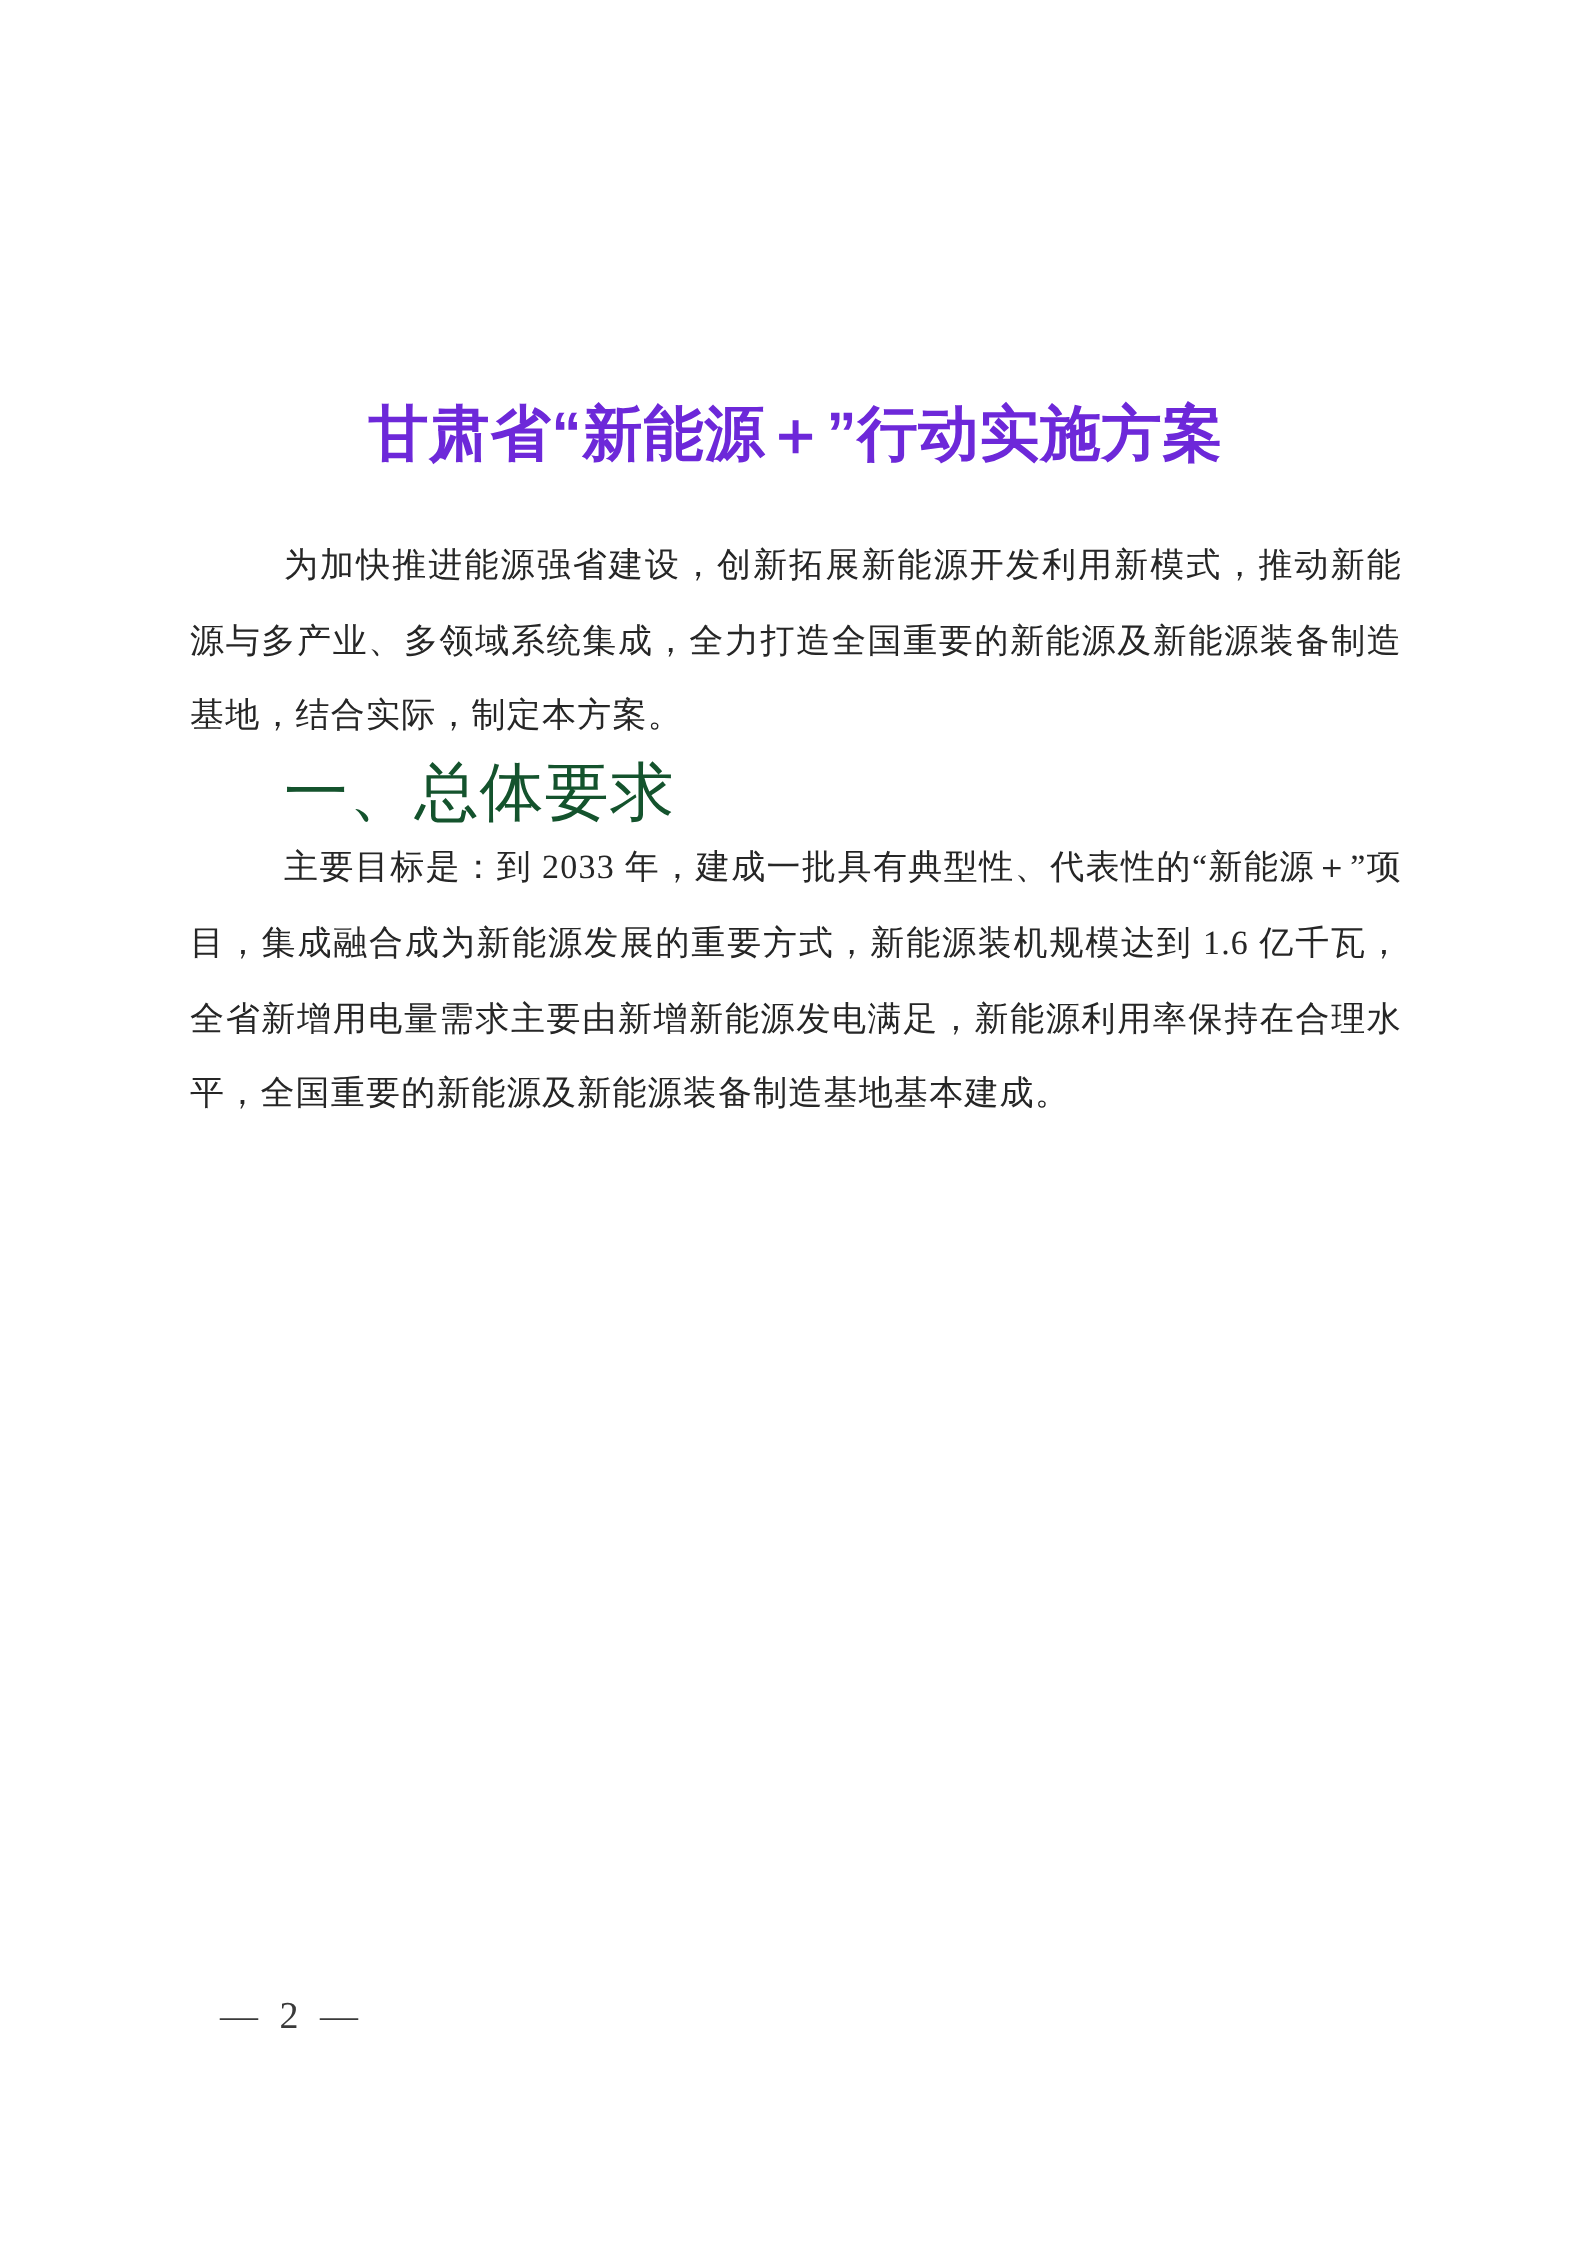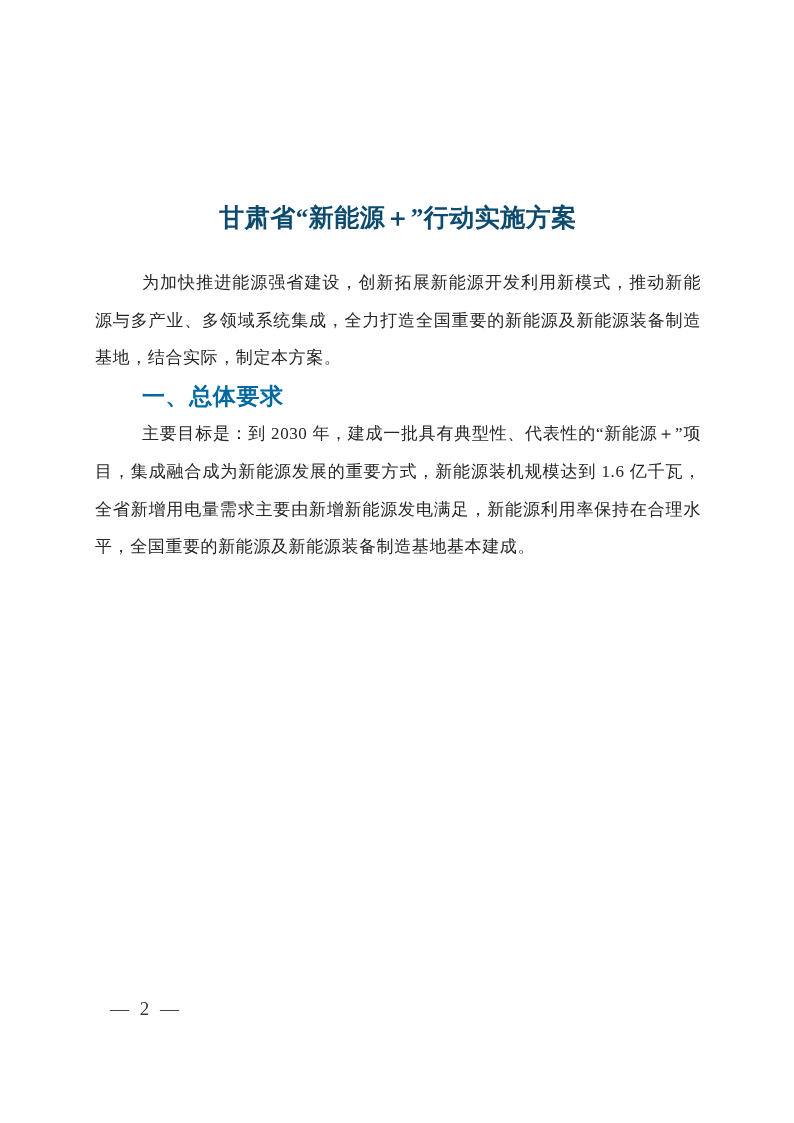--- a/index.html
+++ b/index.html
@@ -26,51 +26,51 @@
   }
 
   .content {
     position: absolute;
     left: 95px;
     top: 196px;
     width: 606px;
   }
 
   .doc-title {
-    font-family: Liberation Serif, serif;
-    font-size: 25px;
+    font-family: Liberation Sans, sans-serif;
+    font-size: 30px;
     font-weight: bold;
     text-align: center;
     letter-spacing: 0.5px;
     line-height: 44px;
     margin: 0 0 24px 0;
-    color: #0c4a6e;
+    color: #6d28d9;
     white-space: nowrap;
   }
 
   .para {
     font-family: "Liberation Serif", "DejaVu Serif", serif;
     font-size: 17px;
     line-height: 37.6px;
     text-align: justify;
     text-align-last: left;
     text-justify: inter-character;
     margin: 0 0 1px 0;
     color: #262626;
     text-indent: 47px;
     letter-spacing: 0.6px;
   }
 
   .section-heading {
     font-family: "Liberation Sans", "DejaVu Sans", sans-serif;
-    font-size: 23px;
-    font-weight: bold;
+    font-size: 32px;
+    font-weight: normal;
     line-height: 37.6px;
     margin: 0;
-    color: #0369a1;
+    color: #14532d;
     text-indent: 47px;
     letter-spacing: 0.6px;
   }
 
   .page-number {
     position: absolute;
     left: 110px;
     top: 998px;
     font-family: "Liberation Serif", "DejaVu Serif", serif;
     font-size: 19px;
@@ -86,19 +86,19 @@
 
   <div class="content">
 
     <h1 class="doc-title">甘肃省“新能源＋”行动实施方案</h1>
 
     <p class="para">为加快推进能源强省建设，创新拓展新能源开发利用新模式，推动新能源与多产业、多领域系统集成，全力打造全国重要的新能源及新能源装备制造基地，结合实际，制定本方案。</p>
 
     <h2 class="section-heading">一、总体要求</h2>
 
 
-    <p class="para">主要目标是：到 2030 年，建成一批具有典型性、代表性的“新能源＋”项目，集成融合成为新能源发展的重要方式，新能源装机规模达到 1.6 亿千瓦，全省新增用电量需求主要由新增新能源发电满足，新能源利用率保持在合理水平，全国重要的新能源及新能源装备制造基地基本建成。</p>
+    <p class="para">主要目标是：到 2033 年，建成一批具有典型性、代表性的“新能源＋”项目，集成融合成为新能源发展的重要方式，新能源装机规模达到 1.6 亿千瓦，全省新增用电量需求主要由新增新能源发电满足，新能源利用率保持在合理水平，全国重要的新能源及新能源装备制造基地基本建成。</p>
 
   </div>
 
   <div class="page-number">— 2 —</div>
 
 </div>
 
 </body></html>

